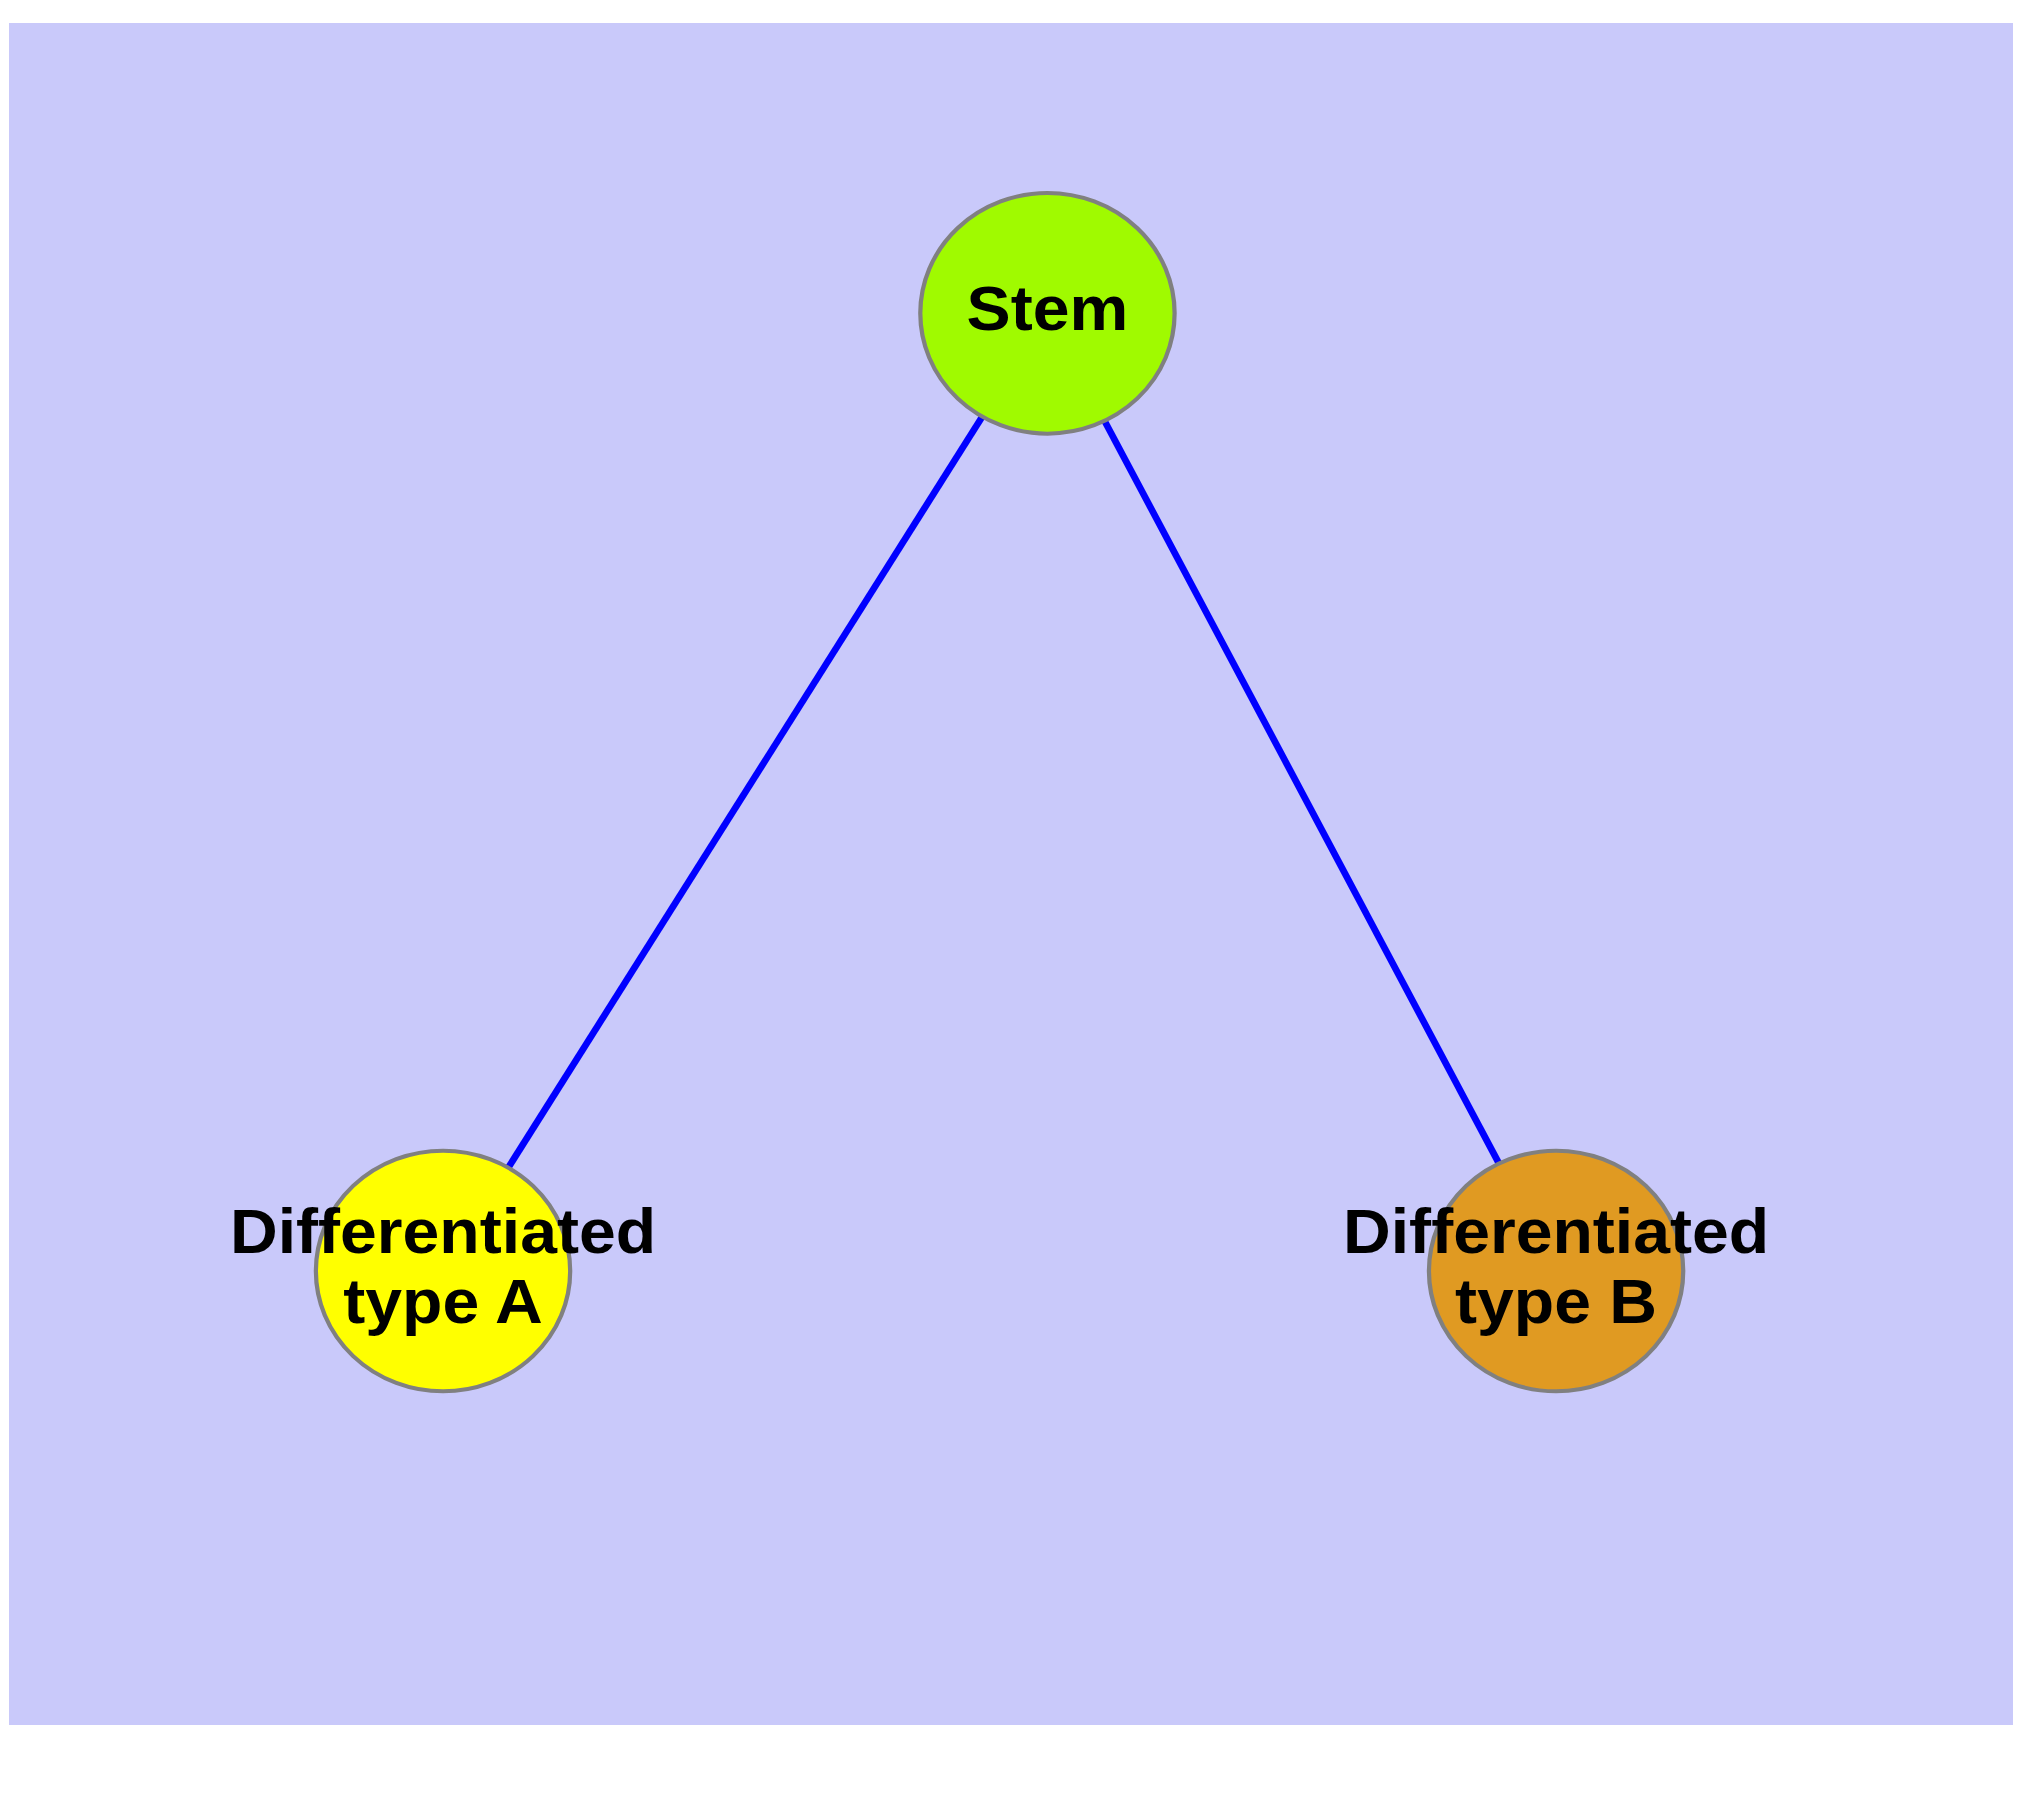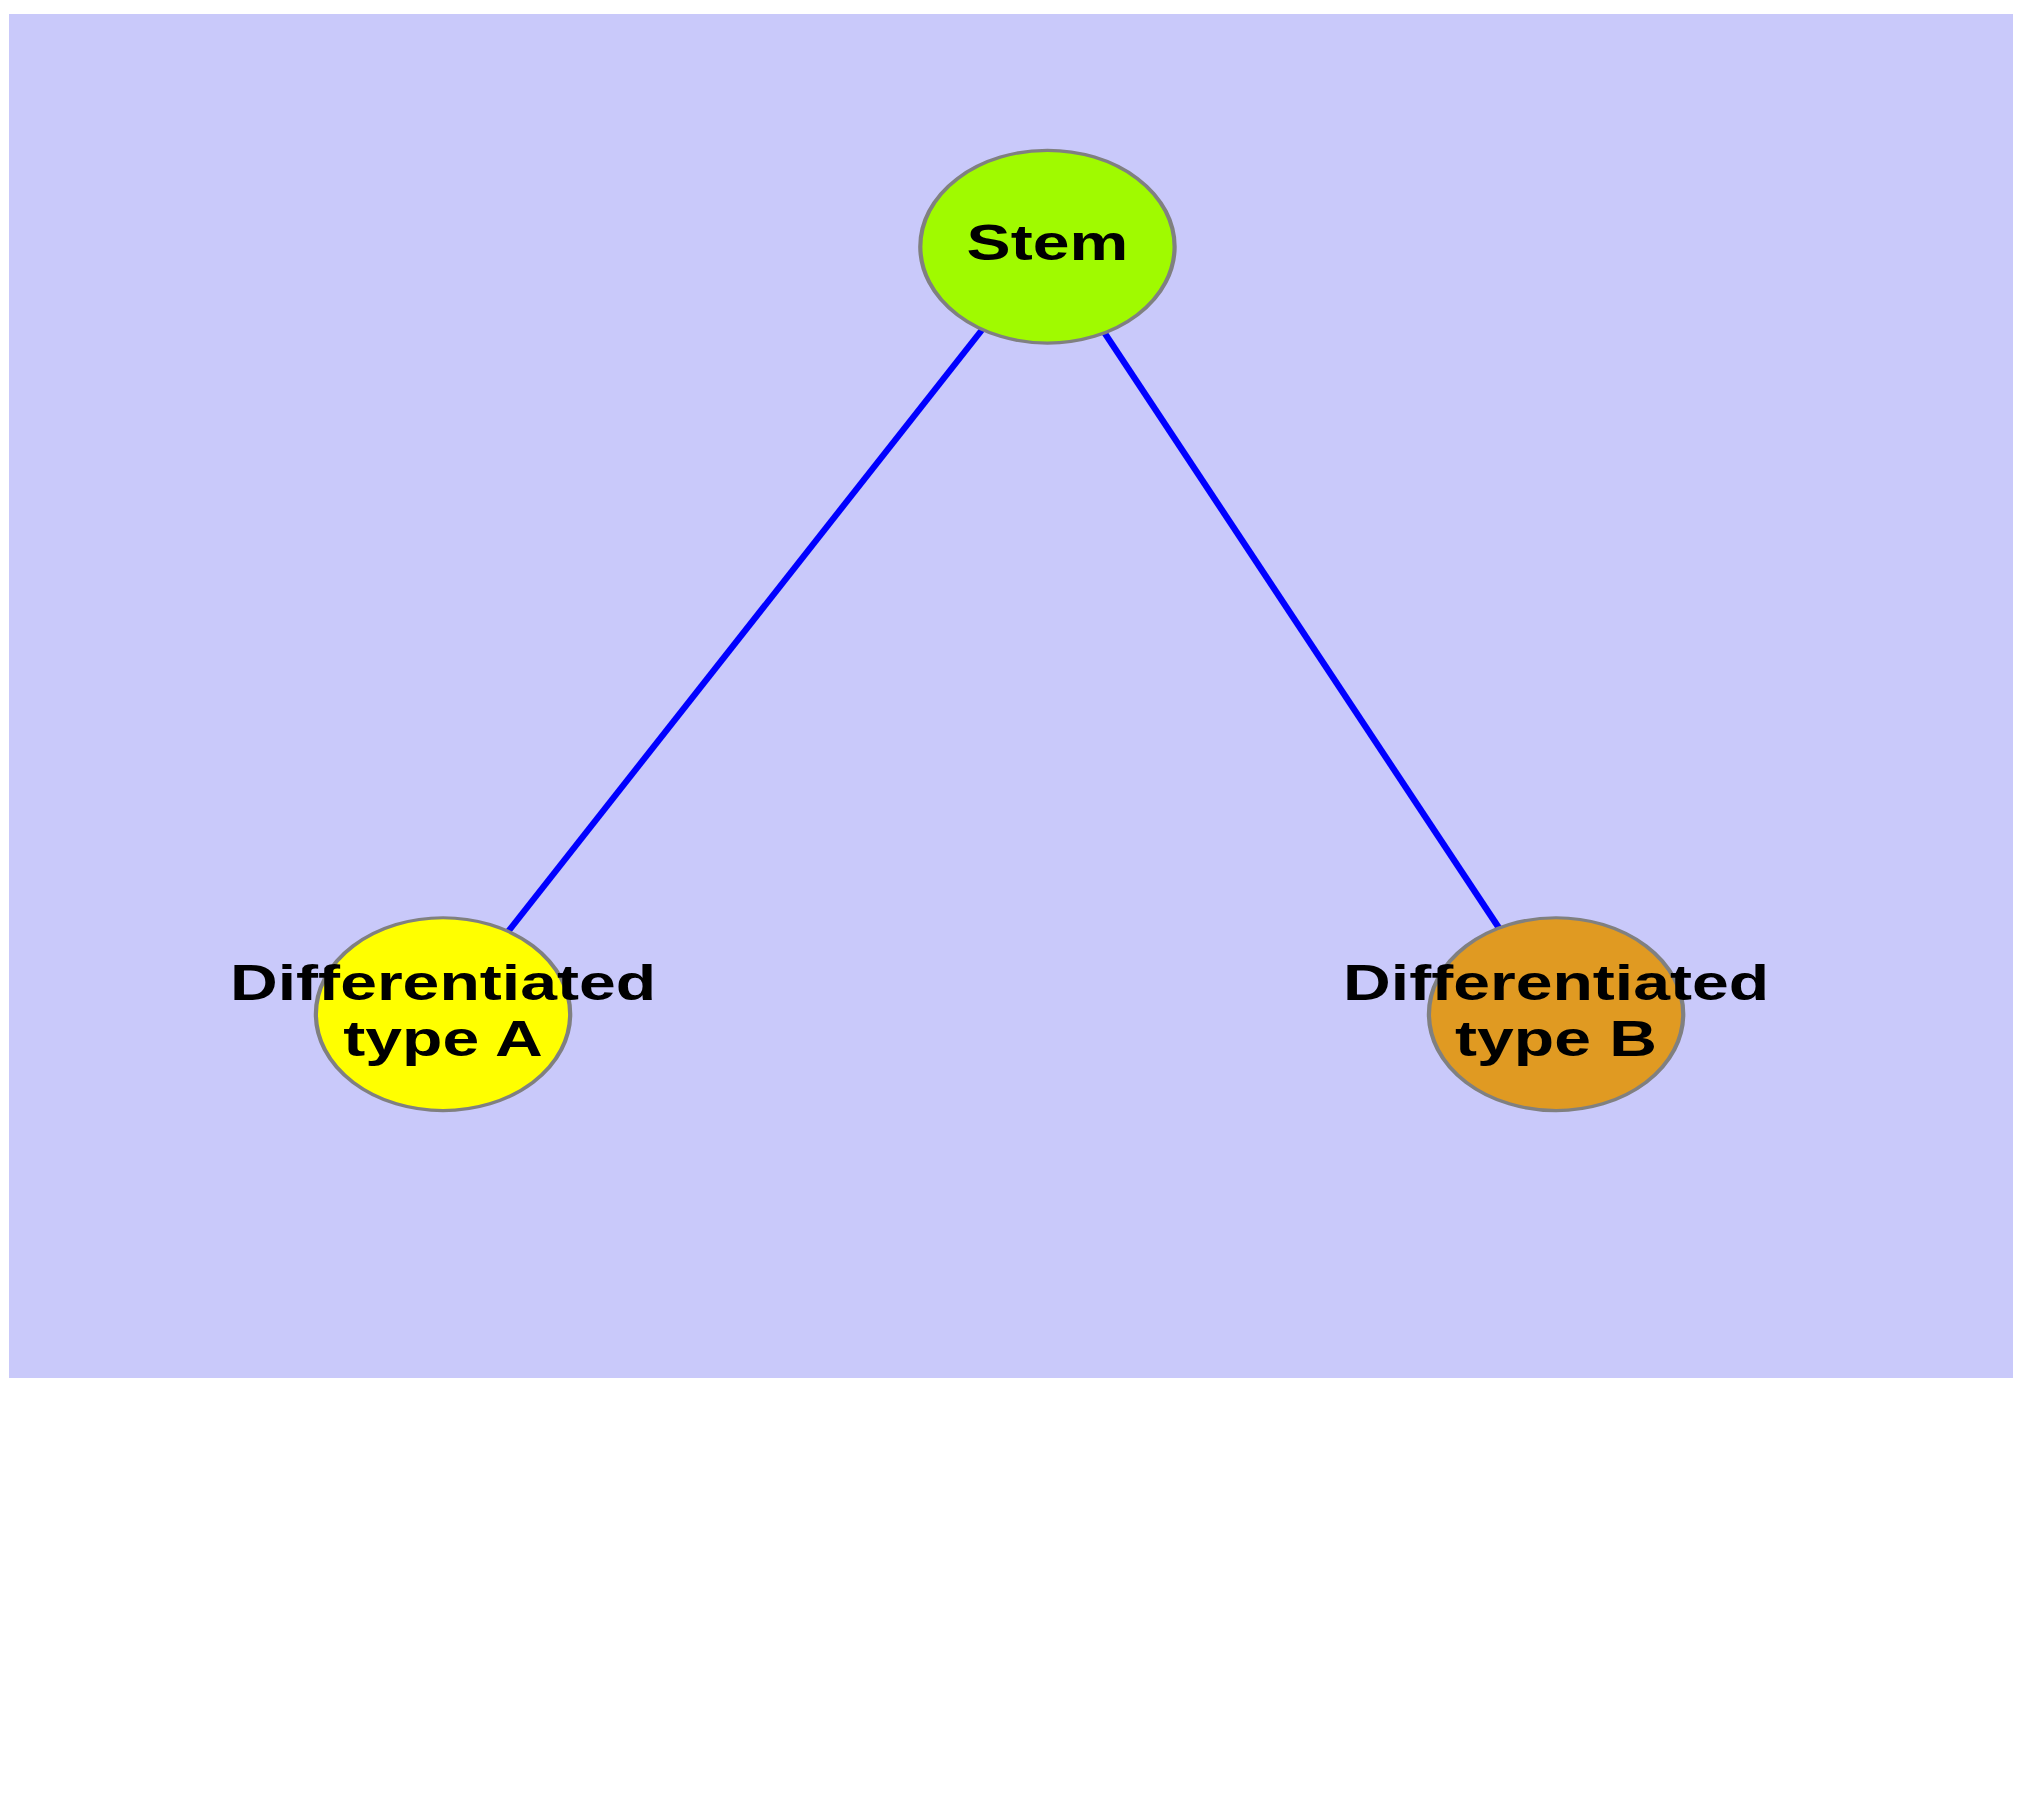--- a/index.html
+++ b/index.html
@@ -12,23 +12,23 @@
     position: relative;
     width: 2021px;
     height: 1812px;
     background: #ffffff;
     overflow: hidden;
     font-family: "Liberation Sans", sans-serif;
   }
   #plot-area {
     position: absolute;
     left: 8.5px;
-    top: 14px;
+    top: 23px;
     width: 2004px;
-    height: 1364px;
+    height: 1702px;
     background: #c9c9fa;
   }
   #graph-svg {
     position: absolute;
     left: 0;
     top: 0;
     width: 100%;
     height: 100%;
     display: block;
   }

